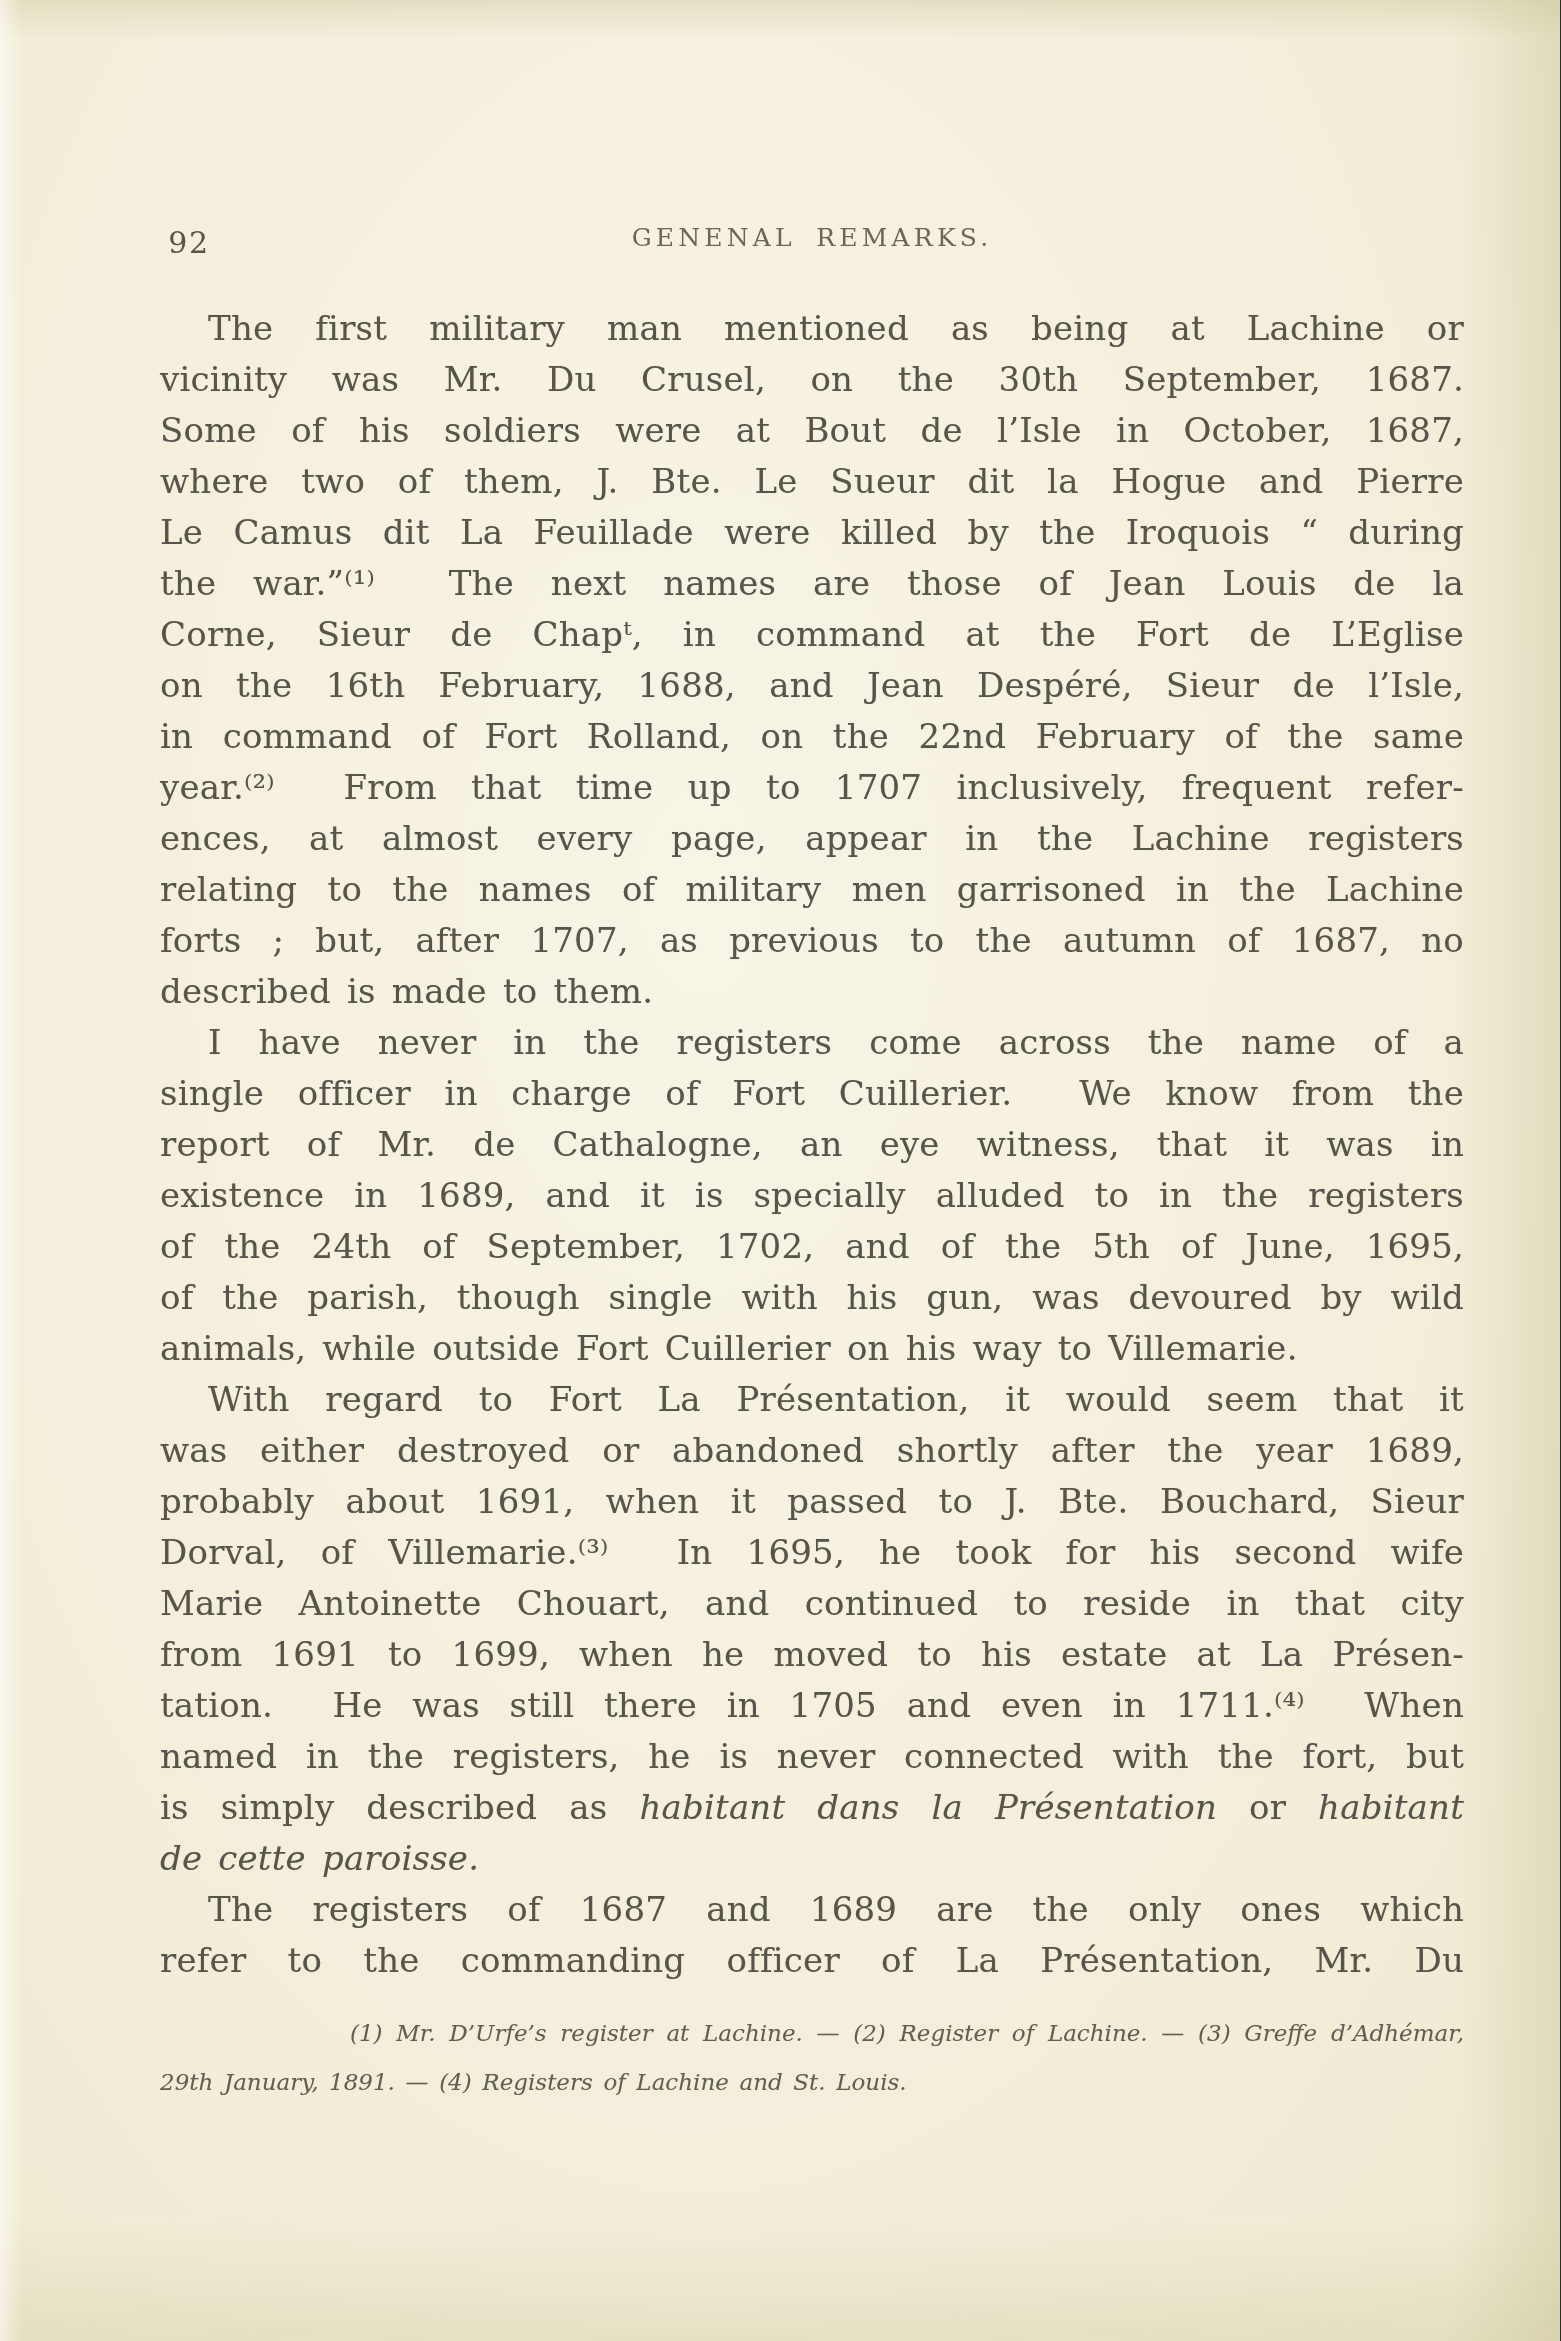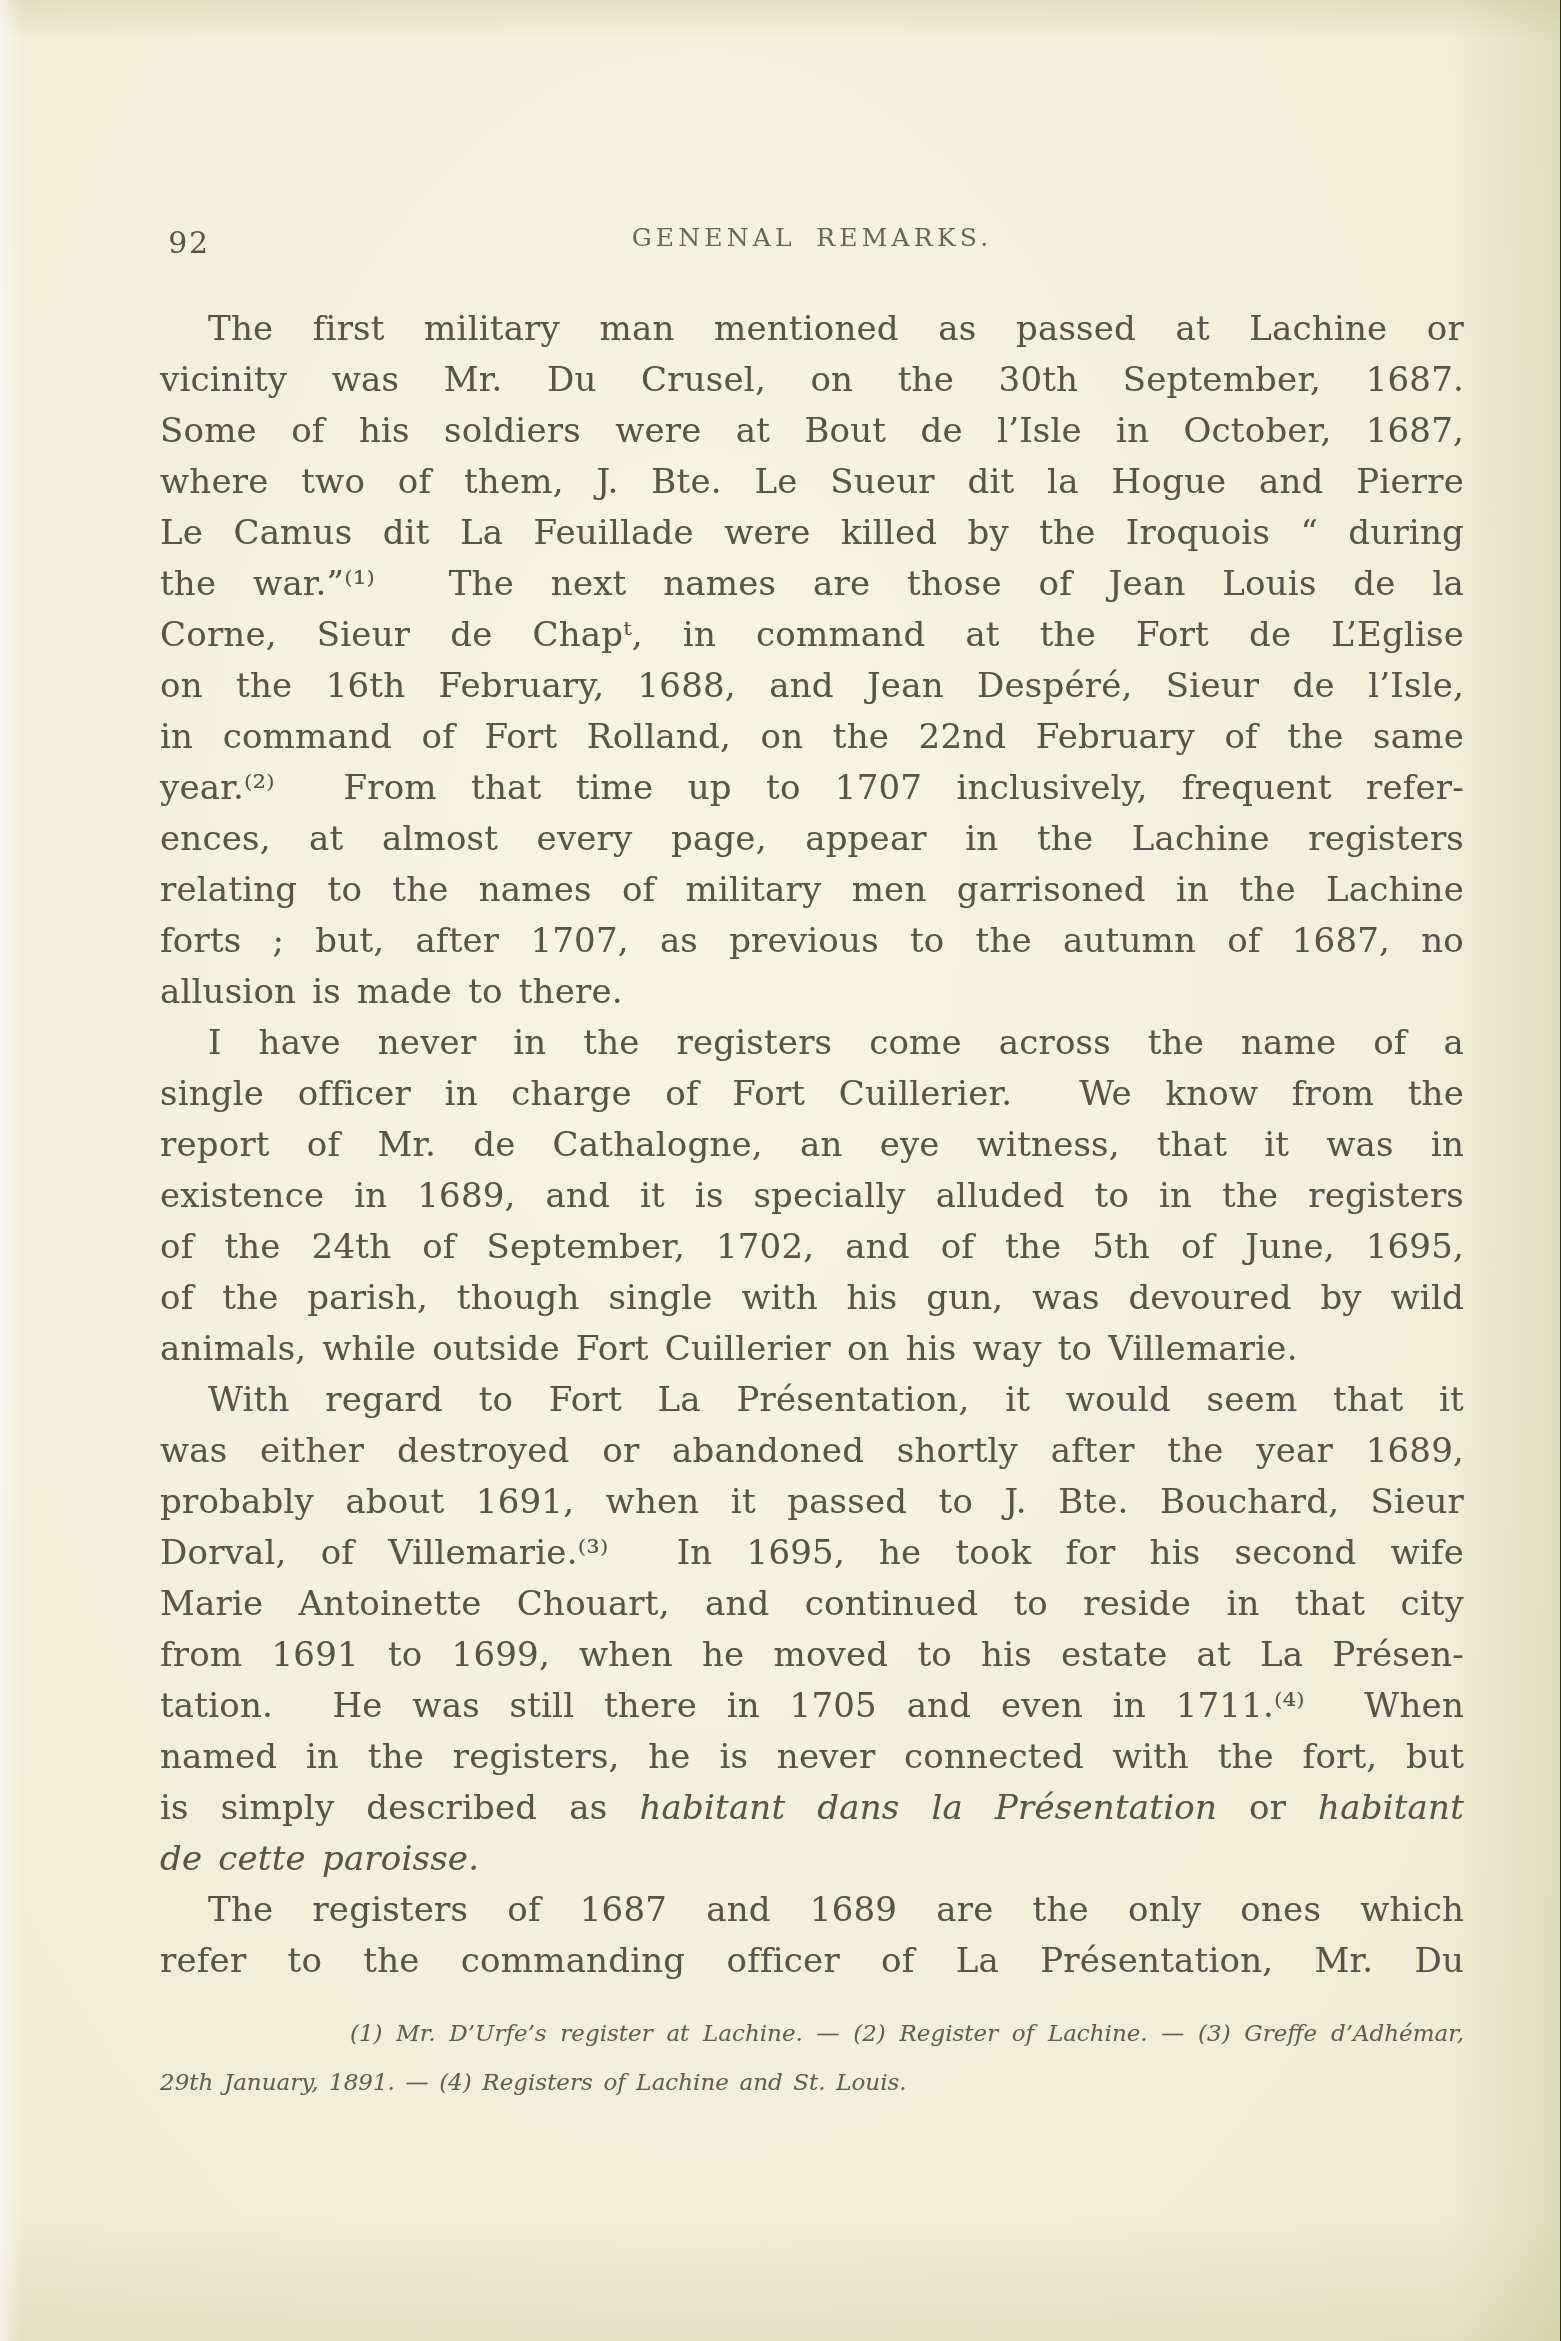--- a/index.html
+++ b/index.html
@@ -77,34 +77,34 @@
 </head>
 <body>
 
 <div class="page" style="--paper: #f4efdc; --ink: #57544a; --header-ink: #6a6759;">
   <div class="content">
     <div class="header-row">
       <span class="pagenum">92</span>
       <div class="running">GENENAL REMARKS.</div>
     </div>
     <div class="body-text">
-        <div class="line indent">The first military man mentioned as passed at Lachine or</div>
+        <div class="line indent">The first military man mentioned as being at Lachine or</div>
         <div class="line">vicinity was Mr. Du Crusel, on the 30th September, 1687.</div>
         <div class="line">Some of his soldiers were at Bout de l’Isle in October, 1687,</div>
         <div class="line">where two of them, J. Bte. Le Sueur dit la Hogue and Pierre</div>
         <div class="line">Le Camus dit La Feuillade were killed by the Iroquois “ during</div>
         <div class="line">the war.”⁽¹⁾&nbsp; The next names are those of Jean Louis de la</div>
         <div class="line">Corne, Sieur de Chapᵗ, in command at the Fort de L’Eglise</div>
         <div class="line">on the 16th February, 1688, and Jean Despéré, Sieur de l’Isle,</div>
         <div class="line">in command of Fort Rolland, on the 22nd February of the same</div>
         <div class="line">year.⁽²⁾&nbsp; From that time up to 1707 inclusively, frequent refer-</div>
         <div class="line">ences, at almost every page, appear in the Lachine registers</div>
         <div class="line">relating to the names of military men garrisoned in the Lachine</div>
         <div class="line">forts ; but, after 1707, as previous to the autumn of 1687, no</div>
-        <div class="line last">allusion is made to there.</div>
+        <div class="line last">described is made to them.</div>
         <div class="line indent">I have never in the registers come across the name of a</div>
         <div class="line">single officer in charge of Fort Cuillerier.&nbsp; We know from the</div>
         <div class="line">report of Mr. de Cathalogne, an eye witness, that it was in</div>
         <div class="line">existence in 1689, and it is specially alluded to in the registers</div>
         <div class="line">of the 24th of September, 1702, and of the 5th of June, 1695,</div>
         <div class="line">of the parish, though single with his gun, was devoured by wild</div>
         <div class="line last">animals, while outside Fort Cuillerier on his way to Villemarie.</div>
         <div class="line indent">With regard to Fort La Présentation, it would seem that it</div>
         <div class="line">was either destroyed or abandoned shortly after the year 1689,</div>
         <div class="line">probably about 1691, when it passed to J. Bte. Bouchard, Sieur</div>

